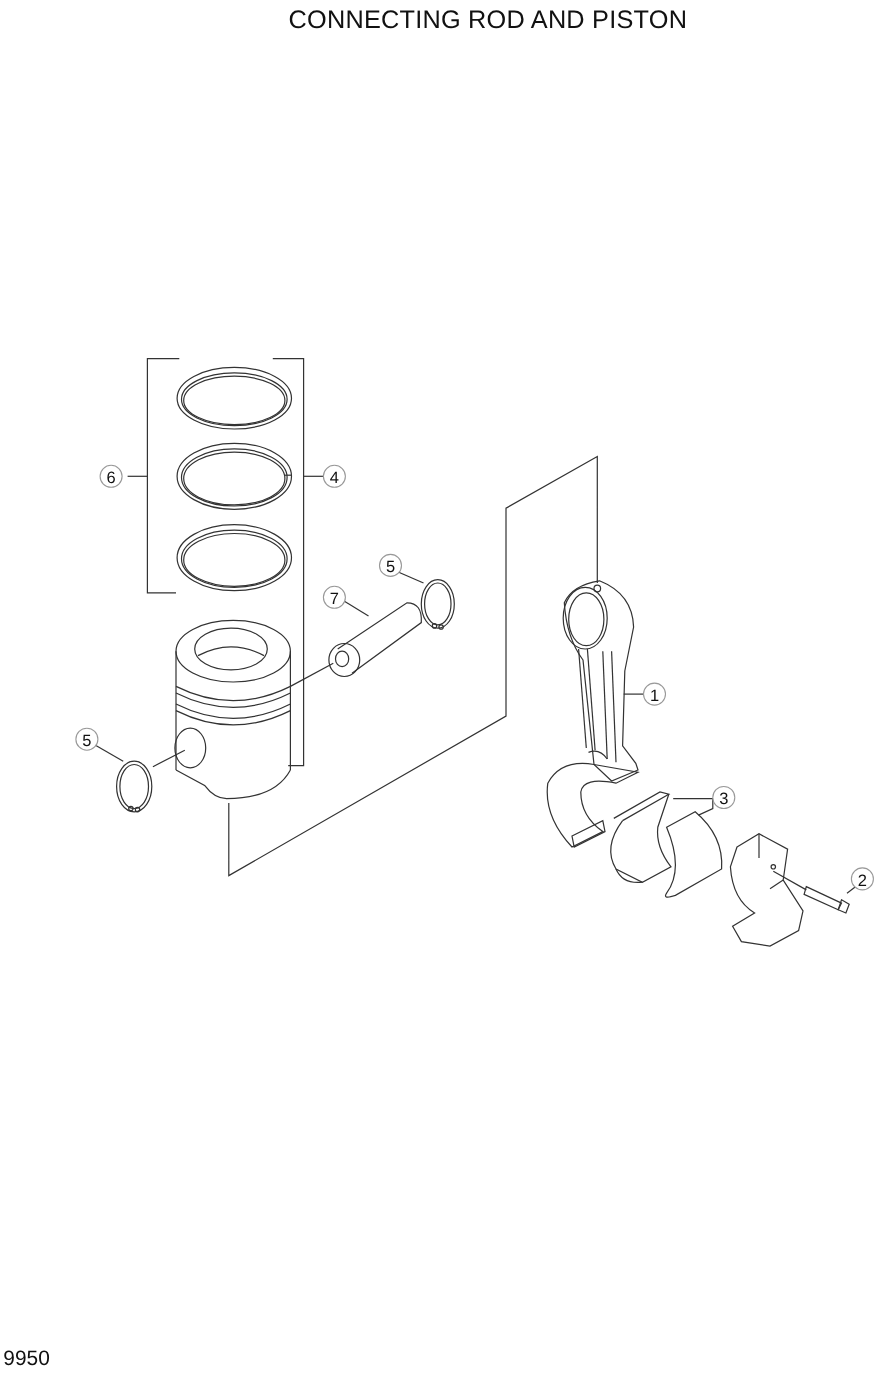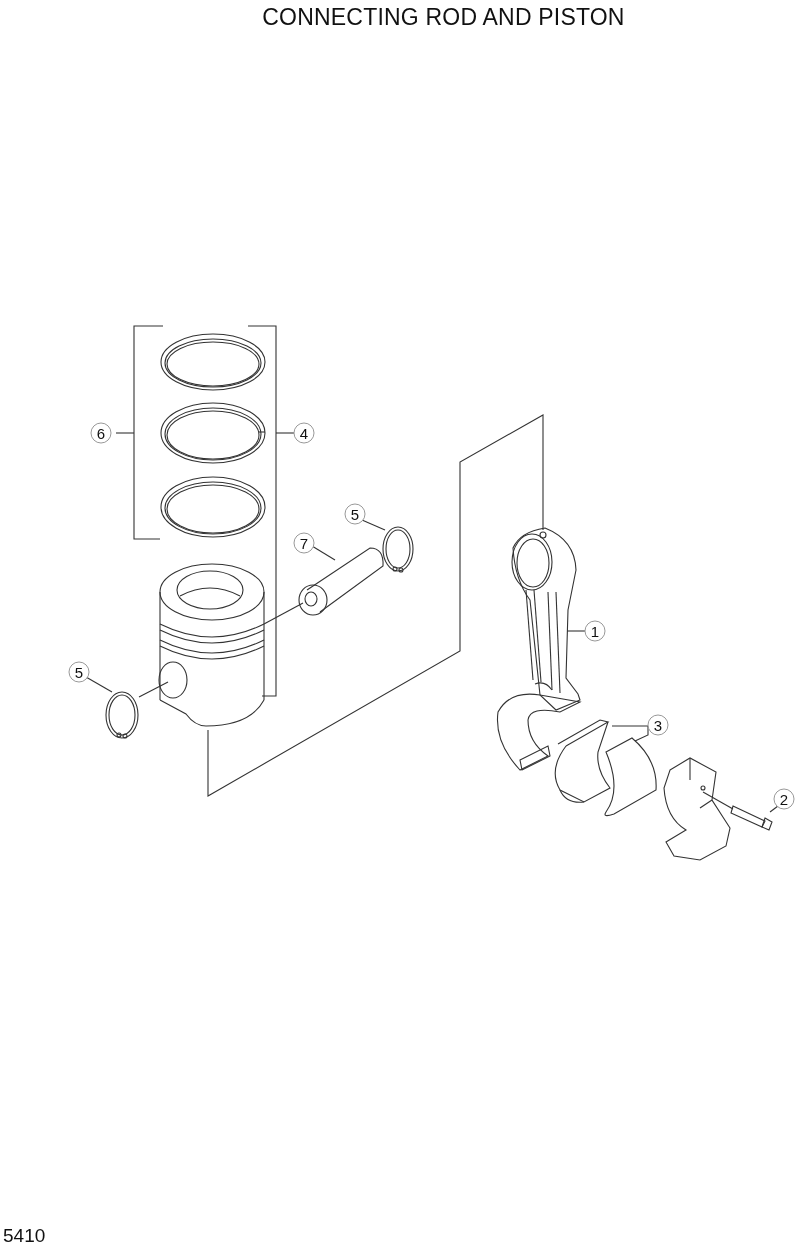--- a/index.html
+++ b/index.html
@@ -150,13 +150,13 @@
   <g>
     <circle cx="658" cy="725" r="10" fill="#fff" stroke="#999" stroke-width="1"></circle>
     <text class="callout-text" x="658" y="731" text-anchor="middle">3</text>
   </g>
   <g>
     <circle cx="784" cy="799" r="10" fill="#fff" stroke="#999" stroke-width="1"></circle>
     <text class="callout-text" x="784" y="805" text-anchor="middle">2</text>
   </g>
 </svg>
 
-<div class="page-no">5410</div>
+<div class="page-no">9950</div>
 
 </body></html>

